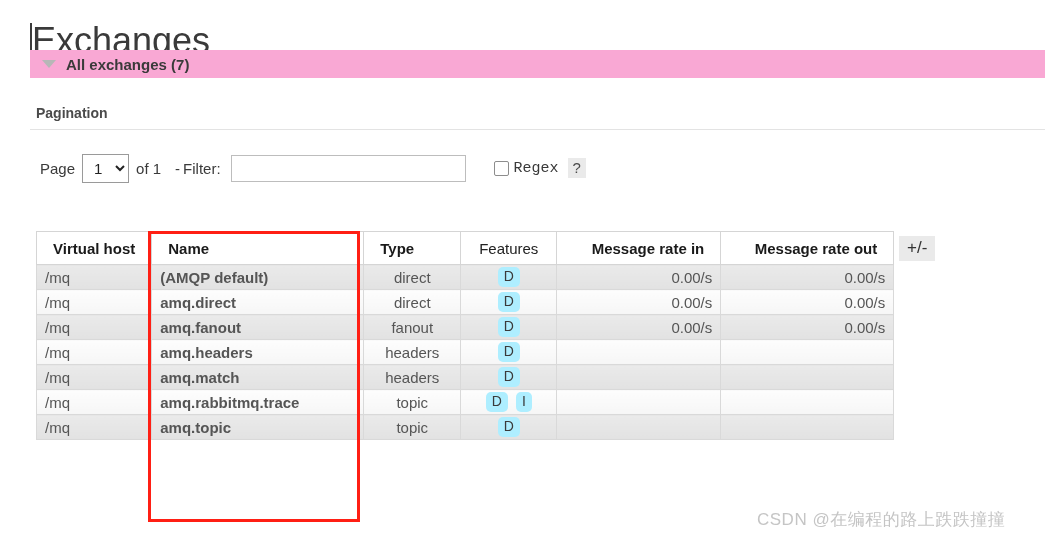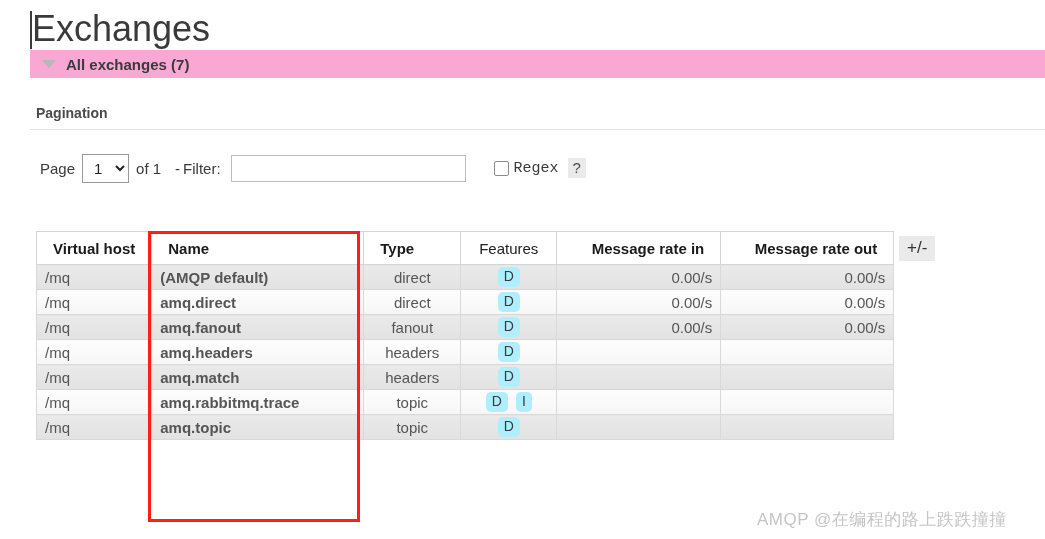--- a/index.html
+++ b/index.html
@@ -14,21 +14,21 @@
     width: 1045px;
     height: 539px;
     background: #ffffff;
     overflow: hidden;
   }
 
   
   .page-title-wrap {
     position: absolute;
     left: 30px;
-    top: 8px;
+    top: 20px;
     display: flex;
     align-items: flex-start;
   }
   .caret-bar {
     width: 2px;
     height: 38px;
     background: #3b3b3b;
     margin-top: 3px;
   }
   .page-title {
@@ -374,15 +374,15 @@
           <td class="c-rate"></td>
         </tr>
       </tbody>
     </table>
   </div>
 
   <div class="plus-minus">+/-</div>
 
   <div class="annot-rect"></div>
 
-  <div class="watermark">AMQP @在编程的路上跌跌撞撞</div>
+  <div class="watermark">CSDN @在编程的路上跌跌撞撞</div>
 
 </div>
 
 </body></html>

